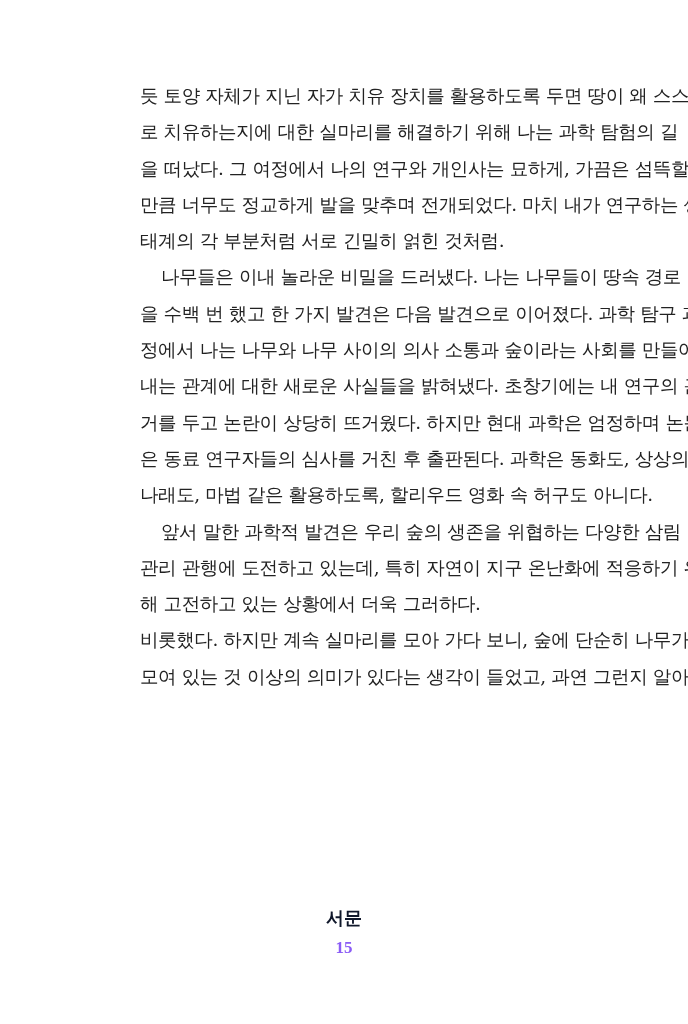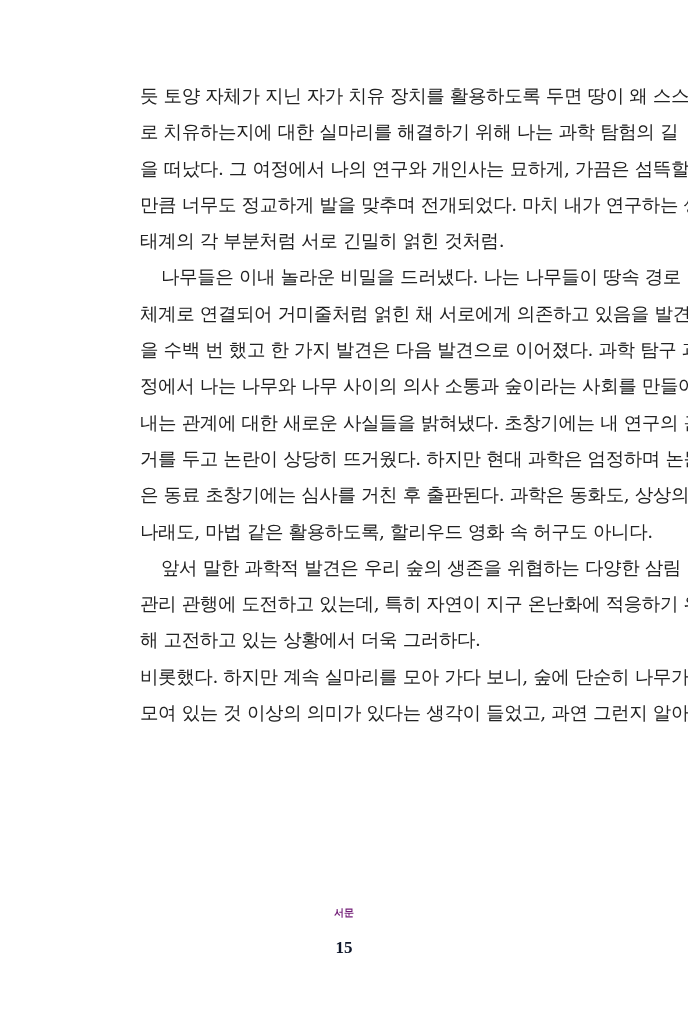--- a/index.html
+++ b/index.html
@@ -15,44 +15,43 @@
     .line {
       height: 36.3px; line-height: 36.3px;
       font-size: 18.5px; white-space: nowrap;
       text-align: justify; text-align-last: justify;
       letter-spacing: -0.4px;
     }
     .line.last { text-align-last: left; }
     .line.indent { padding-left: 21px; }
     .footer-section {
       position: absolute; top: 906px; left: 0; width: 688px;
-      text-align: center; font-size: 10px; font-weight: bold; color: #701a75;
+      text-align: center; font-size: 18px; font-weight: bold; color: #0f172a;
     }
     .footer-page {
       position: absolute; top: 938px; left: 0; width: 688px;
-      text-align: center; font-size: 17px; font-weight: bold; color: #0f172a;
+      text-align: center; font-size: 17px; font-weight: bold; color: #8b5cf6;
       font-family: "Liberation Serif", serif;
     }
   </style>
 </head>
 <body>
 
 <div class="page-body" id="body-text">
     <div class="line">듯 토양 자체가 지닌 자가 치유 장치를 활용하도록 두면 땅이 왜 스스</div>
     <div class="line">로 치유하는지에 대한 실마리를 해결하기 위해 나는 과학 탐험의 길</div>
     <div class="line">을 떠났다. 그 여정에서 나의 연구와 개인사는 묘하게, 가끔은 섬뜩할</div>
     <div class="line">만큼 너무도 정교하게 발을 맞추며 전개되었다. 마치 내가 연구하는 생</div>
     <div class="line last">태계의 각 부분처럼 서로 긴밀히 얽힌 것처럼.</div>
     <div class="line indent">나무들은 이내 놀라운 비밀을 드러냈다. 나는 나무들이 땅속 경로</div>
-    <div class="line">체계로 연결되어 거미줄처럼 얽힌 채 서로에게 의존하고 있음을 발견</div>
     <div class="line">을 수백 번 했고 한 가지 발견은 다음 발견으로 이어졌다. 과학 탐구 과</div>
     <div class="line">정에서 나는 나무와 나무 사이의 의사 소통과 숲이라는 사회를 만들어</div>
     <div class="line">내는 관계에 대한 새로운 사실들을 밝혀냈다. 초창기에는 내 연구의 근</div>
     <div class="line">거를 두고 논란이 상당히 뜨거웠다. 하지만 현대 과학은 엄정하며 논문</div>
-    <div class="line">은 동료 초창기에는 심사를 거친 후 출판된다. 과학은 동화도, 상상의</div>
+    <div class="line">은 동료 연구자들의 심사를 거친 후 출판된다. 과학은 동화도, 상상의</div>
     <div class="line last">나래도, 마법 같은 활용하도록, 할리우드 영화 속 허구도 아니다.</div>
     <div class="line indent">앞서 말한 과학적 발견은 우리 숲의 생존을 위협하는 다양한 삼림</div>
     <div class="line">관리 관행에 도전하고 있는데, 특히 자연이 지구 온난화에 적응하기 위</div>
     <div class="line last">해 고전하고 있는 상황에서 더욱 그러하다.</div>
     <div class="line">비롯했다. 하지만 계속 실마리를 모아 가다 보니, 숲에 단순히 나무가</div>
     <div class="line">모여 있는 것 이상의 의미가 있다는 생각이 들었고, 과연 그런지 알아내</div>
   </div>
 
 <div class="footer-section">서문</div>
 <div class="footer-page">15</div>

